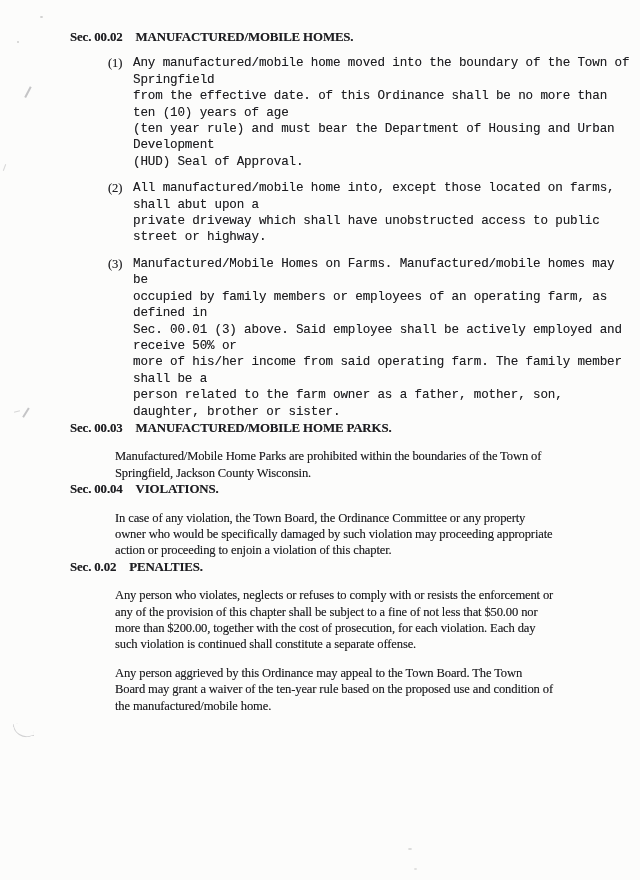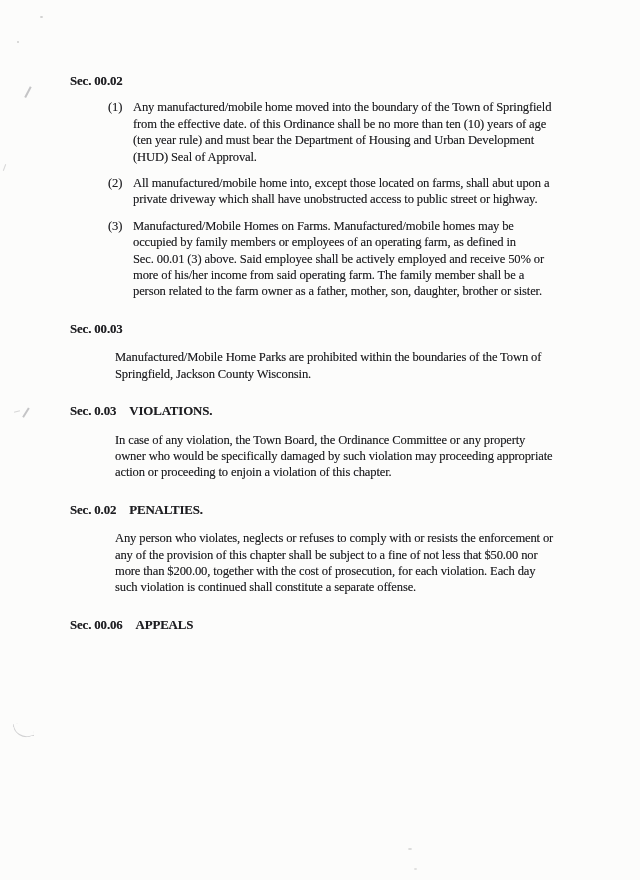--- a/index.html
+++ b/index.html
@@ -13,44 +13,45 @@
     height: 880px;
     background: #fcfcfb;
     overflow: hidden;
     font-family: "Liberation Serif", serif;
     color: #1e1e22;
     text-shadow: 0 0 0.4px rgba(30,30,30,0.45);
   }
   .content {
     position: absolute;
     inset: 0;
-    padding-top: 73px;
+    padding-top: 29px;
     font-size: 12.6px;
     line-height: 16.4px;
     letter-spacing: -0.15px;
   }
-  .section { margin-top: 21px; }
+  .section { }
   .section:first-child { margin-top: 0; }
   .sec-heading {
     margin-left: 70px;
     display: flex;
     gap: 13px;
     font-weight: bold;
     font-size: 12.9px;
   }
   .item {
     display: flex;
     margin-left: 108px;
     margin-top: 10px;
   }
   .item:first-of-type { margin-top: 12px; }
   .marker { width: 25px; flex: none; }
   .itext {
     white-space: pre-line;
     width: 502px;
+    font-family: Liberation Mono, monospace;
   }
   .para {
     margin-left: 115px;
     margin-top: 12px;
     white-space: pre-line;
     width: 502px;
     font-family: Liberation Serif, serif;
   }
   
   .mark { position: absolute; opacity: 0.45; }
@@ -78,20 +79,21 @@
   <div class="mark stroke" style="left:14px; top:411px; width:6px; height:1px; transform: rotate(-14deg); opacity:0.3;"></div>
   <div class="mark curve" style="left:14px; top:722px;"></div>
   <div class="mark speck" style="left:408px; top:848px; width:4px; height:2px; opacity:0.35;"></div>
   <div class="mark speck" style="left:414px; top:868px; width:3px; height:2px; opacity:0.3;"></div>
 
   <div class="content">
 
     <div class="section">
       <div class="sec-heading">
         <span class="num">Sec. 00.02</span>
+        <span class="title">MANUFACTURED/MOBILE HOMES.</span>
       </div>
       <div class="item">
         <span class="marker">(1)</span>
         <span class="itext">Any manufactured/mobile home moved into the boundary of the Town of Springfield
 from the effective date. of this Ordinance shall be no more than ten (10) years of age
 (ten year rule) and must bear the Department of Housing and Urban Development
 (HUD) Seal of Approval.</span>
       </div>
       <div class="item">
         <span class="marker">(2)</span>
@@ -104,47 +106,47 @@
 occupied by family members or employees of an operating farm, as defined in
 Sec. 00.01  (3)  above.  Said employee shall be actively employed and receive 50% or
 more of his/her income from said operating farm.  The family member shall be a
 person related to the farm owner as a father, mother, son, daughter, brother or sister.</span>
       </div>
     </div>
 
     <div class="section">
       <div class="sec-heading">
         <span class="num">Sec. 00.03</span>
+        <span class="title">MANUFACTURED/MOBILE HOME PARKS.</span>
       </div>
       <div class="para">Manufactured/Mobile Home Parks are prohibited within the boundaries of the Town of
 Springfield, Jackson County Wisconsin.</div>
     </div>
 
     <div class="section">
       <div class="sec-heading">
-        <span class="num">Sec. 0.03</span>
+        <span class="num">Sec. 00.04</span>
         <span class="title">VIOLATIONS.</span>
       </div>
       <div class="para">In case of any violation, the Town Board, the Ordinance Committee or any property
 owner who would be specifically damaged by such violation may proceeding appropriate
 action or proceeding to enjoin a violation of this chapter.</div>
     </div>
 
     <div class="section">
       <div class="sec-heading">
         <span class="num">Sec. 0.02</span>
         <span class="title">PENALTIES.</span>
       </div>
       <div class="para">Any person who violates, neglects or refuses to comply with or resists the enforcement or
 any of the provision of this chapter shall be subject to a fine of not less that $50.00 nor
 more than $200.00, together with the cost of prosecution, for each violation.  Each day
 such violation is continued shall constitute a separate offense.</div>
     </div>
 
     <div class="section">
-      <div class="sec-heading">
-        <span class="num">Sec. 00.06</span>
-        <span class="title">APPEALS</span>
-      </div>
+      <div class="para">Any person aggrieved by this Ordinance may appeal to the Town Board.  The Town
+Board may grant a waiver of the ten-year rule based on the proposed use and condition of
+the manufactured/mobile home.</div>
     </div>
 
   </div>
 </div>
 
 </body></html>

